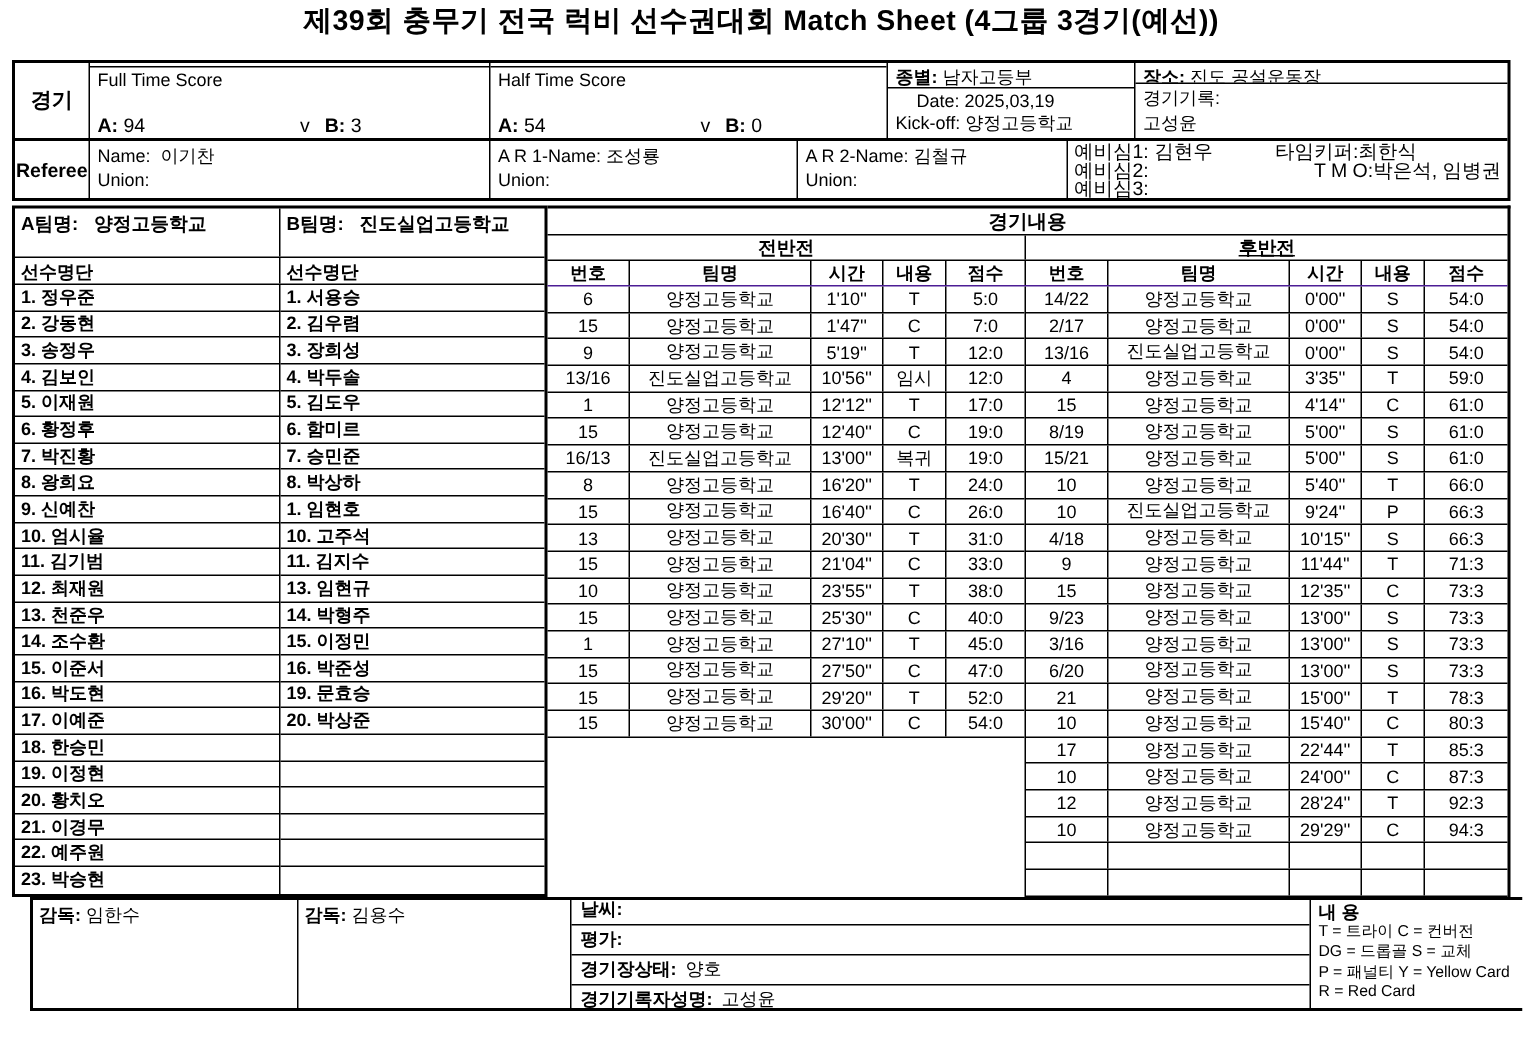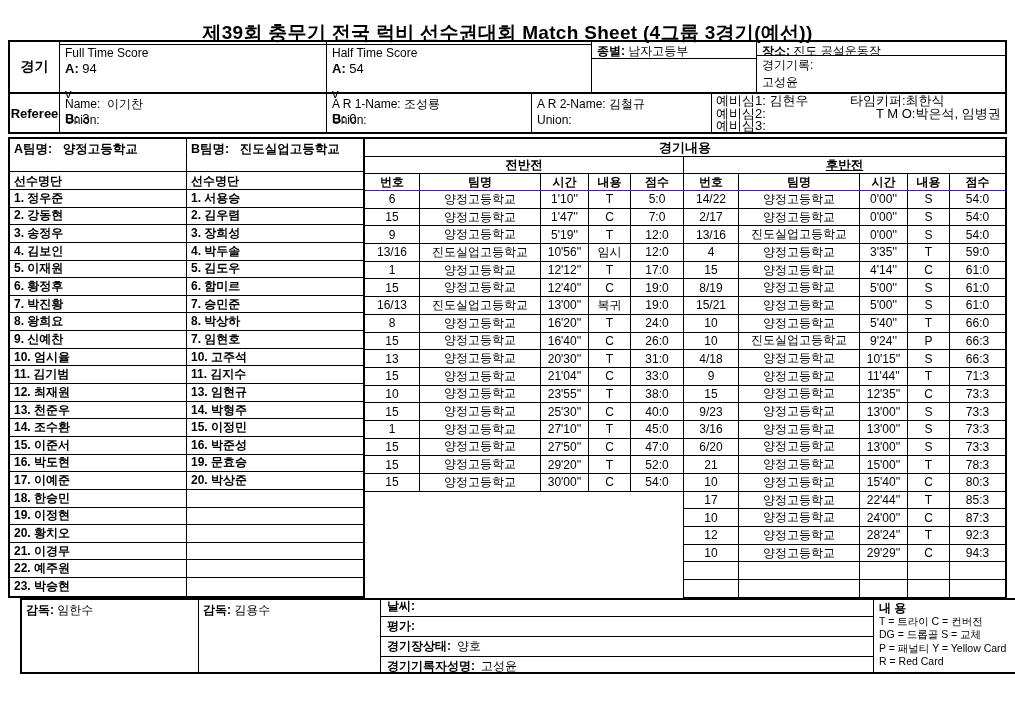--- a/index.html
+++ b/index.html
@@ -6,35 +6,35 @@
   html,body { background:#fff; }
   body {
     width:1015px; height:703px;
     font-family:"Liberation Sans","DejaVu Sans",sans-serif;
     color:#000;
   }
   .doc { position:relative; width:1015px; height:703px; background:#fff; overflow:hidden; }
   b { font-weight:bold; }
 
   .title {
-    position:absolute; top:20px; left:0; width:100%;
+    position:absolute; top:1px; left:0; width:100%;
     text-align:center; font-size:19px; font-weight:bold; letter-spacing:.3px;
   }
 
   
   .hdr { position:absolute; left:8px; top:40px; width:999px; height:94px; border:2px solid #000; font-size:12px; }
   .hdr-r1 { display:flex; height:52px; border-bottom:2px solid #000; }
   .hdr-r2 { display:flex; height:38px; }
   .br { border-right:1px solid #000; }
   .match-cell { width:50px; display:flex; align-items:center; justify-content:center; font-weight:bold; font-size:14px; }
   .vcell { display:flex; flex-direction:column; }
   .w-a { width:267px; } .w-b { width:265px; } .w-cat { width:165px; } .w-ven { flex:1; }
   .sub-top { height:17px; border-bottom:1px solid #000; padding:1px 5px; white-space:nowrap; overflow:hidden; }
   .sub-bot { flex:1; padding:1px 5px; }
-  .score-line { display:flex; gap:10px; margin-top:1px; font-size:13px;flex-direction:column; }
+  .score-line { display:flex; gap:10px; margin-top:16px; font-size:13px; }
   .score-a { width:125px; }
   .two-line { padding:2px 5px; line-height:16px; }
   .ref-cell { width:50px; display:flex; align-items:center; justify-content:center; font-weight:bold; font-size:13px;text-align:right; }
   .rw-name { width:267px; } .rw-ar1 { width:205px; } .rw-ar2 { width:180px; }
   .officials { flex:1; display:flex; font-size:13px; padding:1px 4px; line-height:12.5px; }
   .officials .colL { width:47%; }
   .officials .colR { flex:1; }
   .tmo-line { padding-left:26px; }
 
   
@@ -121,20 +121,24 @@
             <span>v</span>
             <span><b>B:</b> <span>0</span></span>
           </div>
         </div>
       </div>
 
       <div class="br vcell w-cat">
         <div class="sub-top">
           <b>종별:</b>
           <span>남자고등부</span>
+        </div>
+        <div class="sub-bot">
+          <div style="padding-left:14px;"><span>Date:</span> <span>2025,03,19</span></div>
+          <div><span>Kick-off:</span> <span>양정고등학교</span></div>
         </div>
       </div>
 
       <div class="vcell w-ven">
         <div class="sub-top">
           <b>장소:</b>
           <span>진도 공설운동장</span>
         </div>
         <div class="sub-bot">
           <div>경기기록:</div>
@@ -210,21 +214,21 @@
       <div class="pcol colRest">
 
       <div class="pcell">1. 서용승</div>
           <div class="pcell">2. 김우렴</div>
           <div class="pcell">3. 장희성</div>
           <div class="pcell">4. 박두솔</div>
           <div class="pcell">5. 김도우</div>
           <div class="pcell">6. 함미르</div>
           <div class="pcell">7. 승민준</div>
           <div class="pcell">8. 박상하</div>
-          <div class="pcell">7. 임현호</div>
+          <div class="pcell">1. 임현호</div>
           <div class="pcell">10. 고주석</div>
           <div class="pcell">11. 김지수</div>
           <div class="pcell">13. 임현규</div>
           <div class="pcell">14. 박형주</div>
           <div class="pcell">15. 이정민</div>
           <div class="pcell">16. 박준성</div>
           <div class="pcell">19. 문효승</div>
           <div class="pcell">20. 박상준</div>
           <div class="pcell"></div>
           <div class="pcell"></div>

